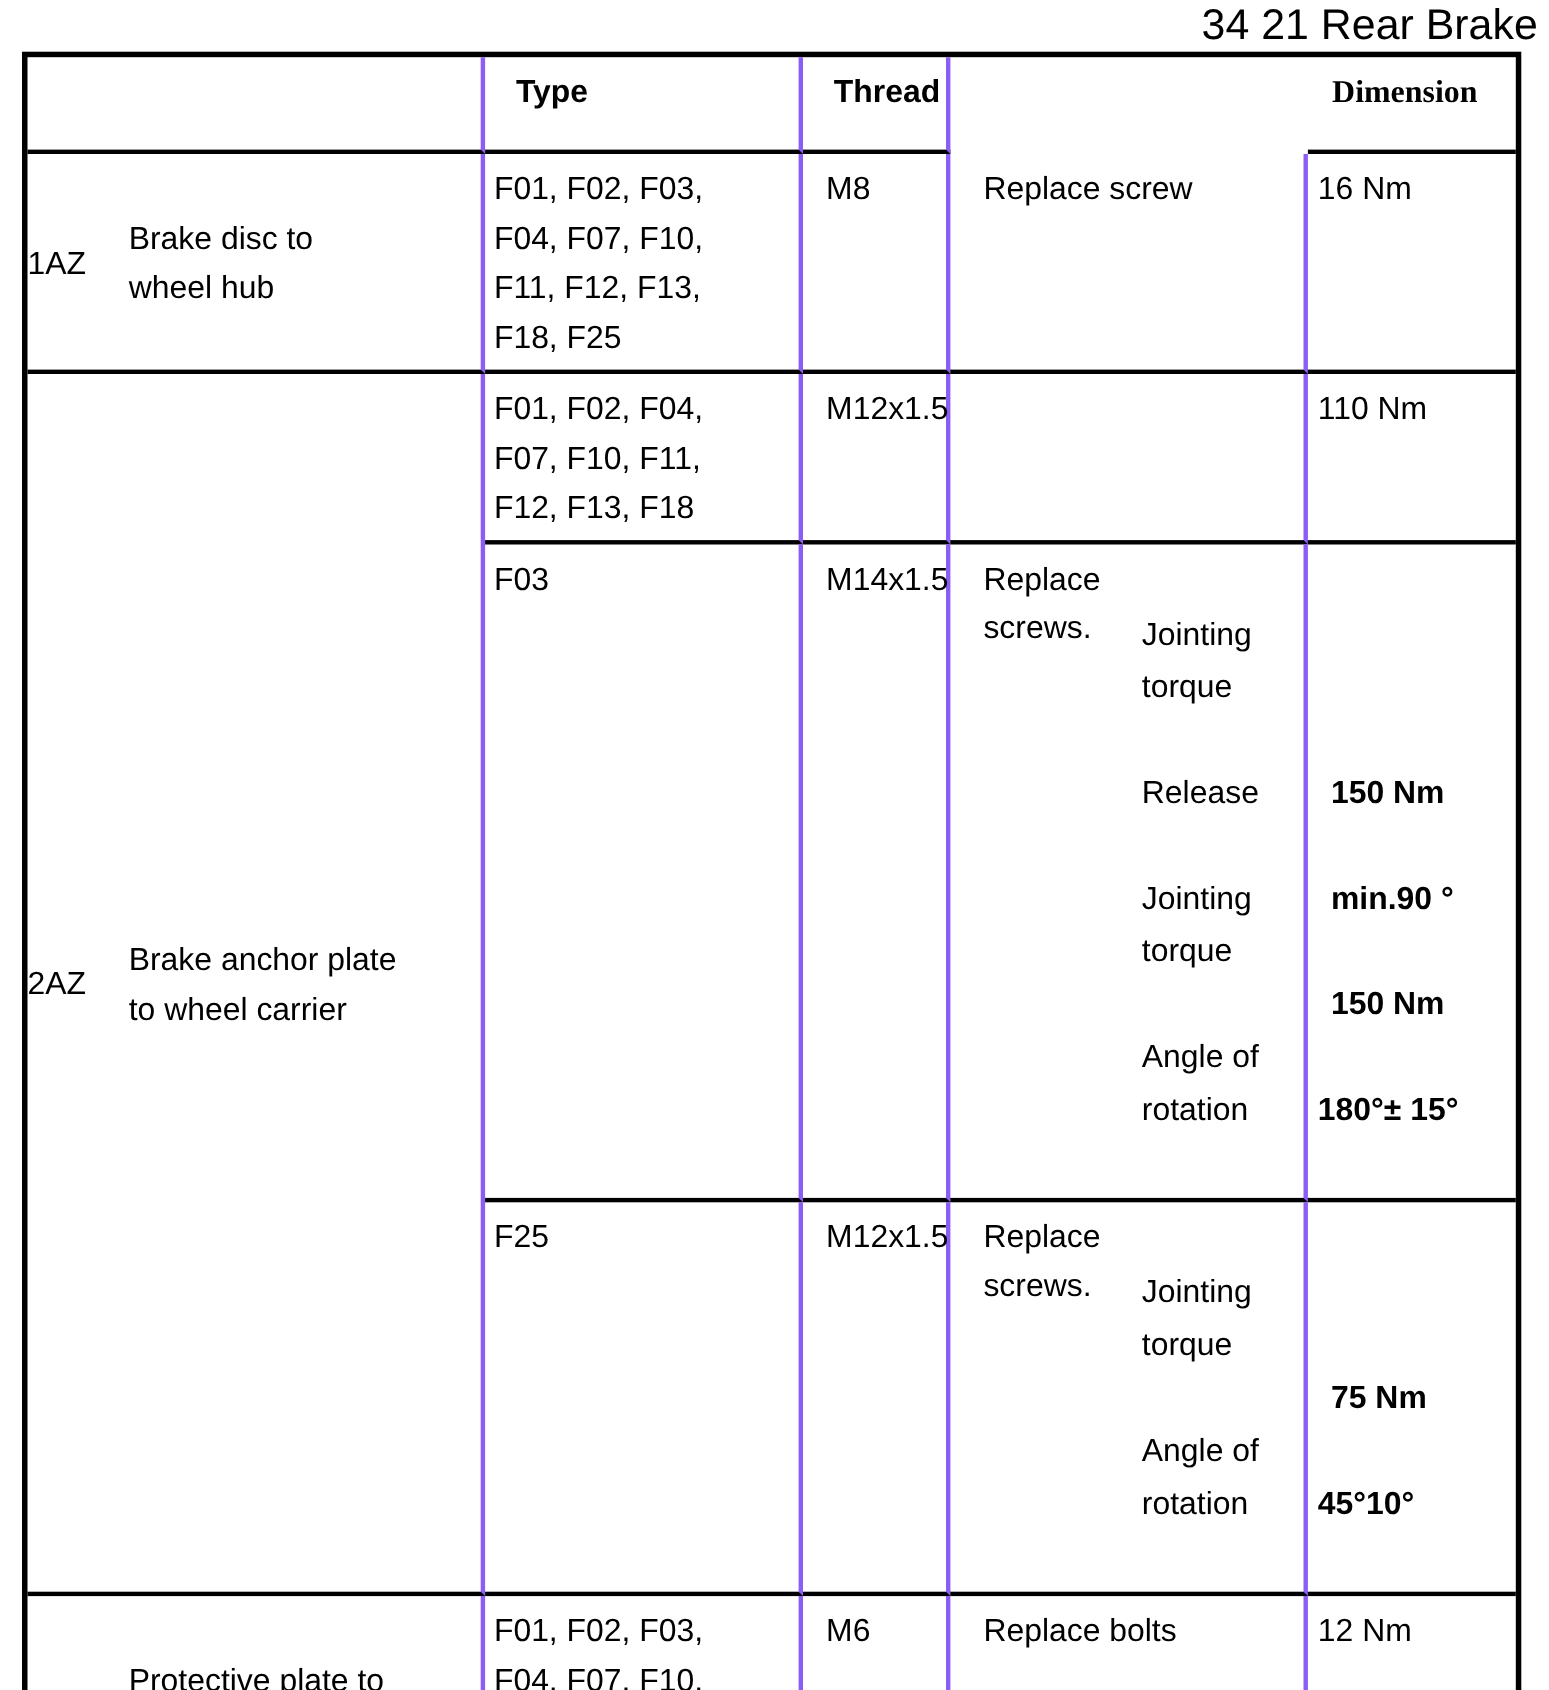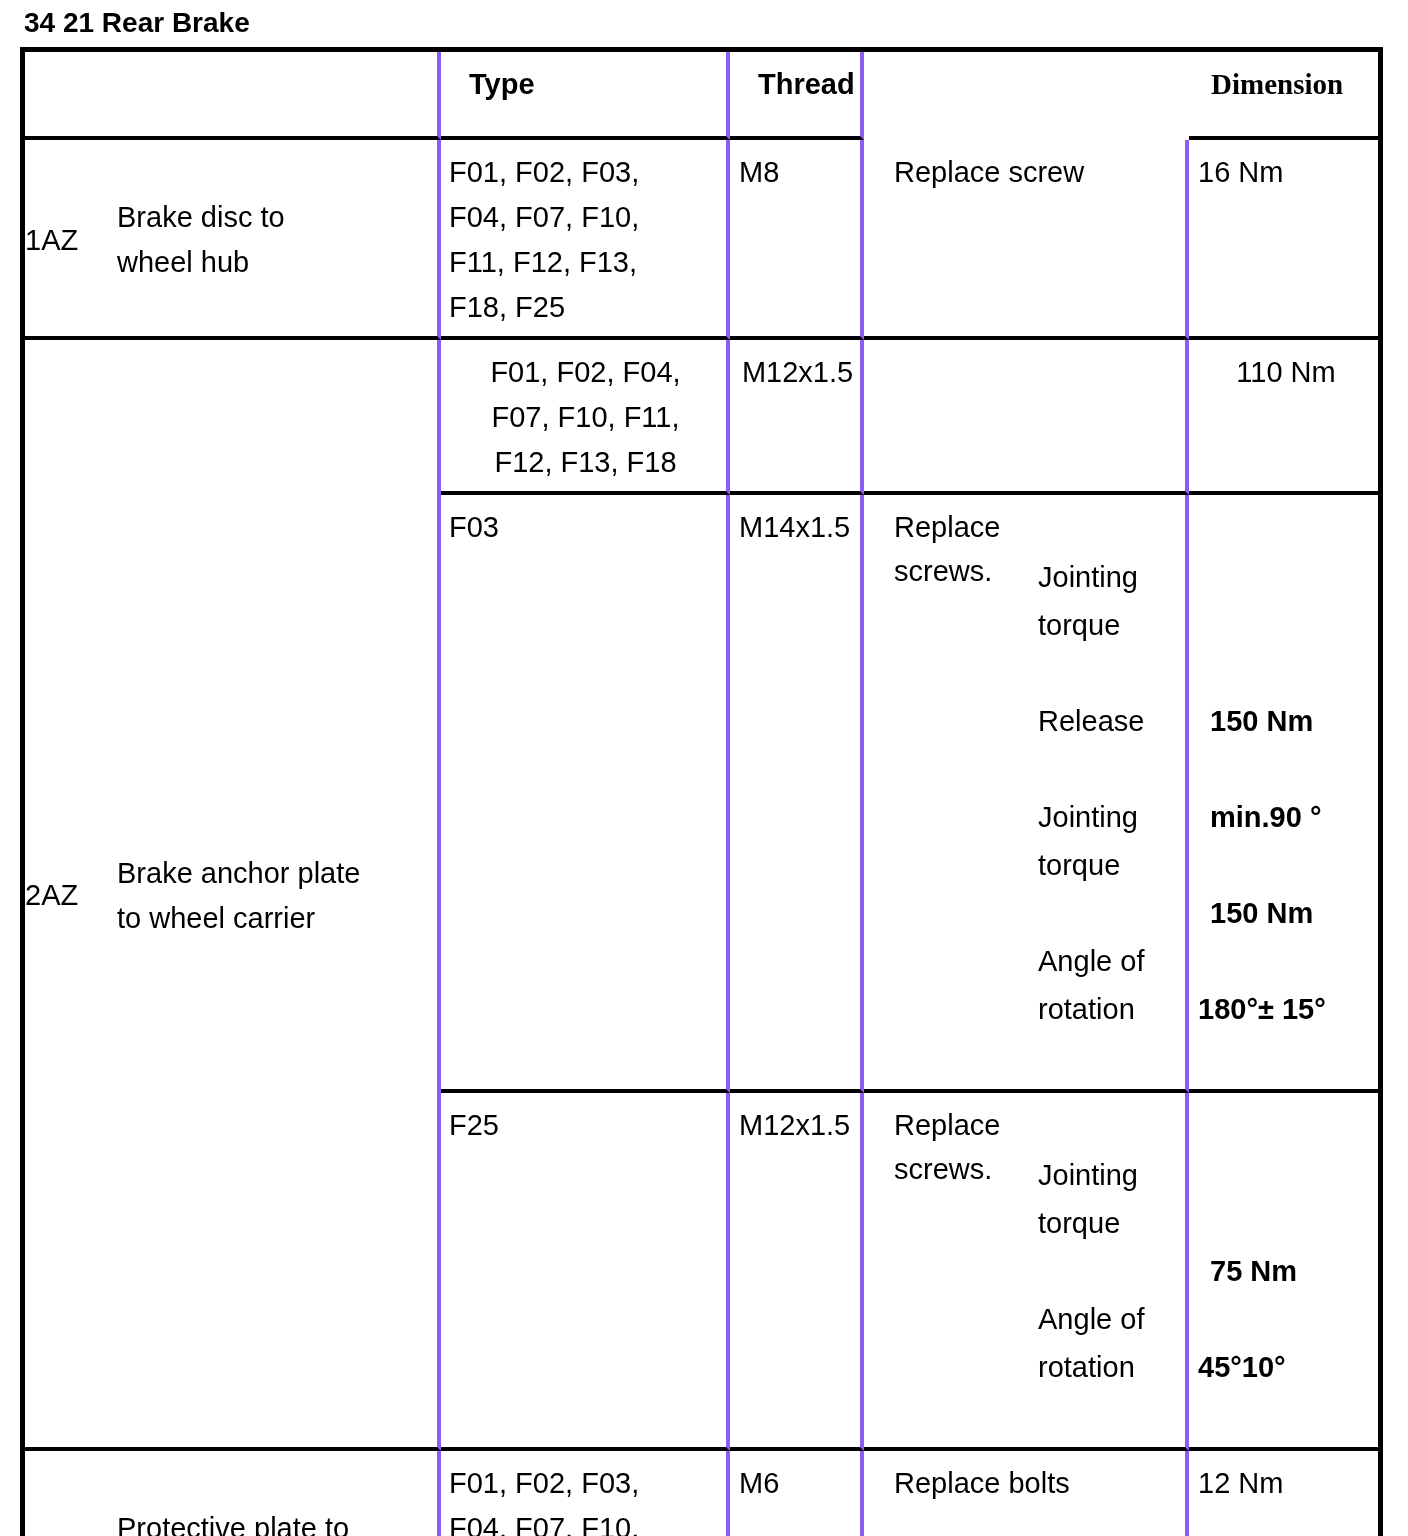--- a/index.html
+++ b/index.html
@@ -8,24 +8,25 @@
     background: #ffffff;
     color: #000000;
     font-family: "Liberation Sans", sans-serif;
   }
   .page {
     width: 1408px;
     box-sizing: border-box;
     padding: 4px 10px 10px 20px;
   }
   .title {
-    font-size: 28px;
-    font-weight: bold;
+    font-size: 39px;
+    font-weight: normal;
     line-height: 34px;
     margin: 2px 0 7px 4px;
+    text-align: right;
   }
   .tbl {
     display: grid;
     width: fit-content;
     border: 5px solid #000;
     grid-template-columns: 416px 289px 134px 325px 189px;
     grid-template-rows:
       minmax(88px, auto)  
       minmax(186px, auto) 
       minmax(136px, auto) 
@@ -39,26 +40,26 @@
     box-sizing: border-box;
     border-right: 4px solid #8b5cf6;
     border-bottom: 4px solid #000;
     font-size: 29px;
     line-height: 45px;
     padding: 10px 4px 6px 8px;
     white-space: pre-line;
   }
   .c1 { grid-column: 1; }
   .c2 { grid-column: 2; }
-  .c3 { grid-column: 3; padding-left: 9px; }
+  .c3 { grid-column: 3; padding-left: 21px; }
   .c4 { grid-column: 4; padding-left: 30px; }
   .c5 { grid-column: 5; padding-left: 9px; border-right: none; }
   .r1 { grid-row: 1; }
   .r2 { grid-row: 2; }
-  .r3 { grid-row: 3; text-align: center; }
+  .r3 { grid-row: 3; }
   .r4 { grid-row: 4; }
   .r5 { grid-row: 5; }
   .r6 { grid-row: 6; }
   .span3 { grid-row: 3 / 6; }
   .head { font-weight: bold; }
   .head.c2, .head.c3, .head.c4 { padding-left: 28px; }
   .head.c5 { padding-left: 22px; font-family: Liberation Serif, serif; }
   
   .idcell { display: flex; align-items: center; padding-left: 0; }
   .rid   { flex: 0 0 92px; white-space: pre-line; }

